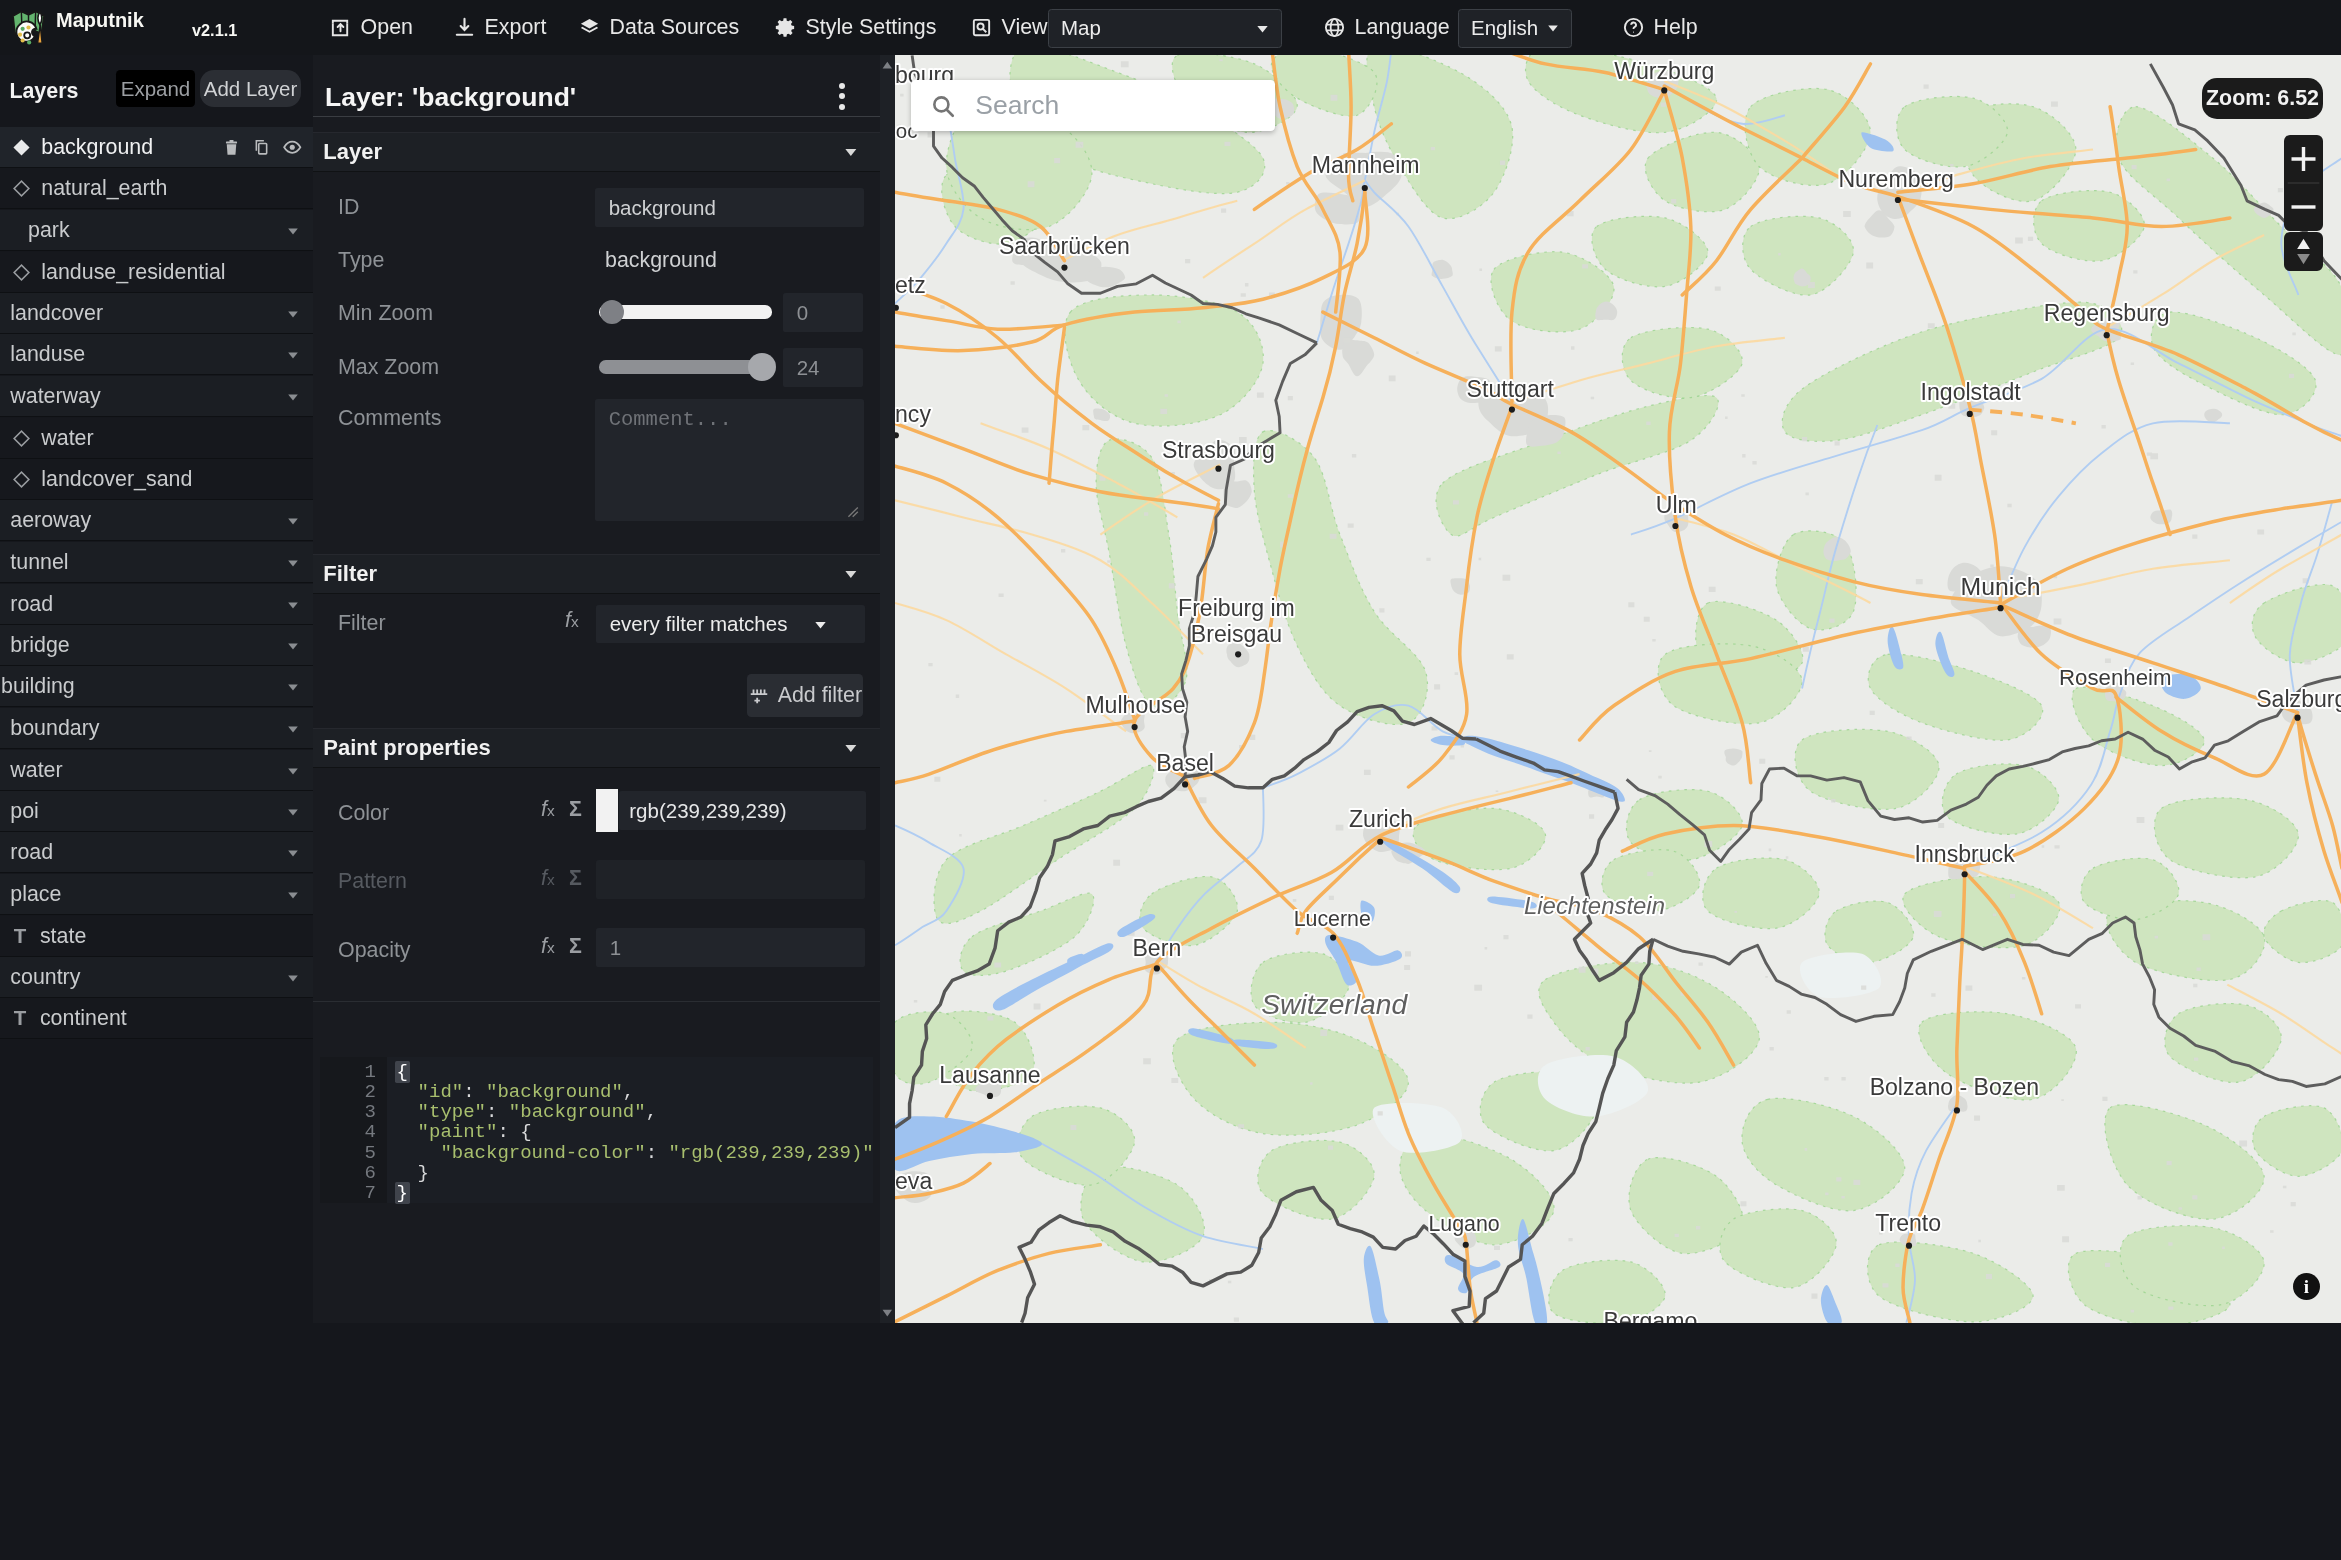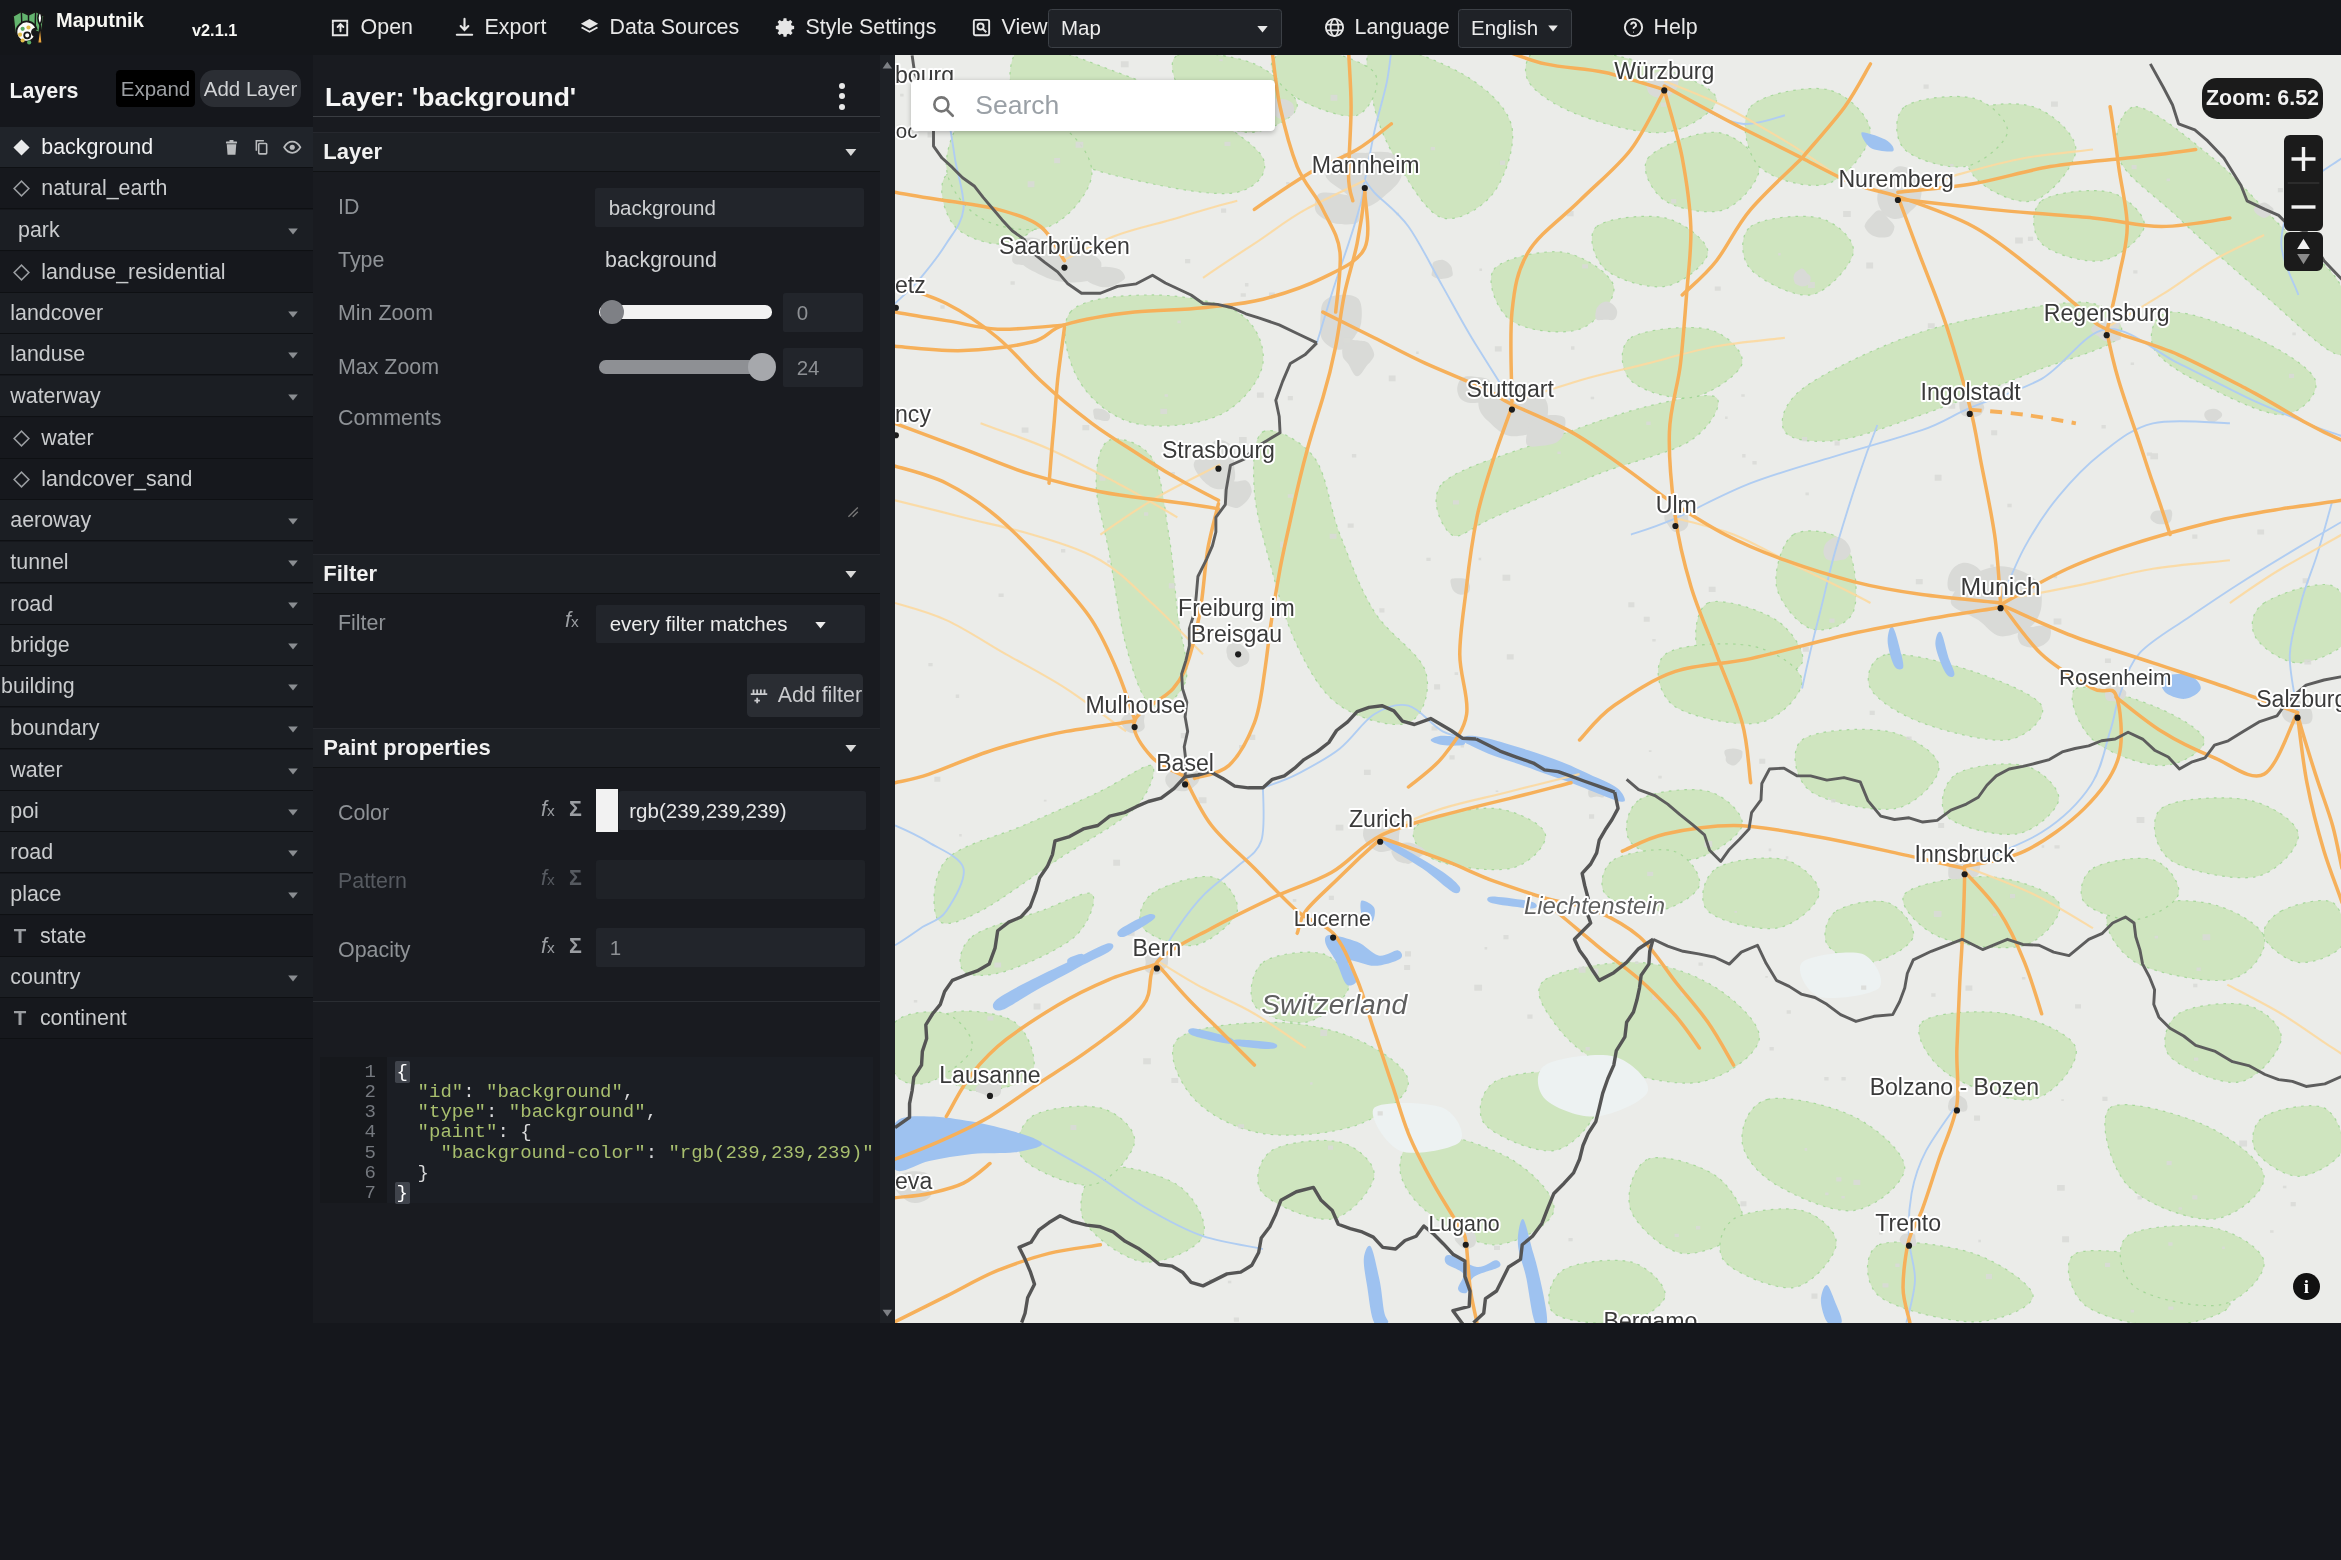--- a/index.html
+++ b/index.html
@@ -94,21 +94,21 @@
         </svg>
       </span>
     </div>
 <div class="row" style="top:113px;background:#16181d">
       <svg width="19" height="19" viewBox="0 0 20 20" style="margin-left:12px">
         <rect x="4.5" y="4.5" width="11" height="11" fill="none" stroke="#9a9da1" stroke-width="1.6" transform="rotate(45 10 10)"></rect>
       </svg>
       <span style="margin-left:10.3px">natural_earth</span>
     </div>
 <div class="row" style="top:155px;background:#1b1e23">
-      <span style="margin-left:18px">park</span>
+      <span style="margin-left:28px">park</span>
       <span style="margin-left:auto;margin-right:13.7px"><svg width="12" height="12" viewBox="0 0 10 10">
           <path d="M1 3 L5 8 L9 3 Z" fill="#8a8d91"></path>
         </svg></span>
     </div>
 <div class="row" style="top:197px;background:#16181d">
       <svg width="19" height="19" viewBox="0 0 20 20" style="margin-left:12px">
         <rect x="4.5" y="4.5" width="11" height="11" fill="none" stroke="#9a9da1" stroke-width="1.6" transform="rotate(45 10 10)"></rect>
       </svg>
       <span style="margin-left:10.3px">landuse_residential</span>
     </div>
@@ -234,20 +234,21 @@
     <div style="position:absolute;left:292px;top:193px;color:#cfd1d3;font-size:21.4px">background</div>
     <div class="flabel" style="left:25px;top:246px;color:#8e9296">Min Zoom</div>
     <div style="position:absolute;left:286px;top:250px;width:173px;height:13.7px;border-radius:6.8px;background:#f2f2f2"></div>
     <div style="position:absolute;left:287px;top:245px;width:24px;height:24px;border-radius:50%;background:#7e8085"></div>
     <div class="finput" style="left:470px;top:238px;width:80px;height:39px;color:#8d9094;background:#22252b;padding:0 13.7px">0</div>
     <div class="flabel" style="left:25px;top:300px;color:#8e9296">Max Zoom</div>
     <div style="position:absolute;left:286px;top:305px;width:173px;height:13.7px;border-radius:6.8px;background:#8e9094"></div>
     <div style="position:absolute;left:435px;top:298px;width:28px;height:28px;border-radius:50%;background:#a6a8ac"></div>
     <div class="finput" style="left:470px;top:293px;width:80px;height:39px;color:#8d9094;background:#22252b;padding:0 13.7px">24</div>
     <div class="flabel" style="left:25px;top:351px;color:#8e9296">Comments</div>
+    <div class="finput mono" style="left:282px;top:344px;width:269px;height:122px;background:#22252b;align-items:flex-start;padding:8.6px 13.7px;color:#6f7277;font-size:20.5px">Comment...</div>
     <svg style="position:absolute;left:532px;top:449px" width="13.7" height="13.7" viewBox="0 0 16 16">
       <path d="M4 15 L15 4 M9 15 L15 9" stroke="#777" stroke-width="1.6"></path>
     </svg>
     <div class="shead" style="top:499px">Filter<svg width="13.7" height="13.7" viewBox="0 0 10 10">
         <path d="M1 3 L5 8 L9 3 Z" fill="#d8d8d8"></path>
       </svg></div>
     <div class="flabel" style="left:25px;top:556px;color:#8e9296">Filter</div>
     <div style="position:absolute;left:252px;top:553px;color:#9b9ea2;font-size:21.4px"><i>f</i><span style="font-size:15.4px">x</span></div>
     <div class="finput" style="left:283px;top:550px;width:269px;height:38px;color:#ececec;background:#22252b;padding:0 13.7px">every filter matches</div>
     <div style="position:absolute;left:501px;top:563px"><svg width="13" height="13" viewBox="0 0 10 10">

